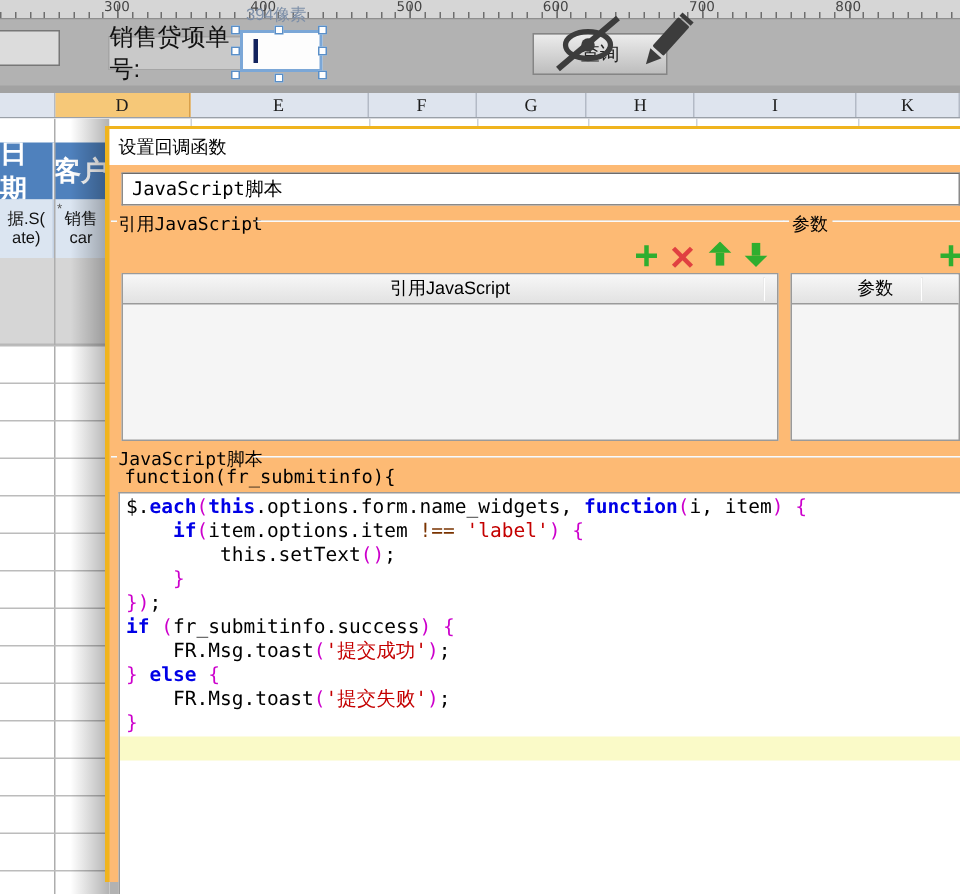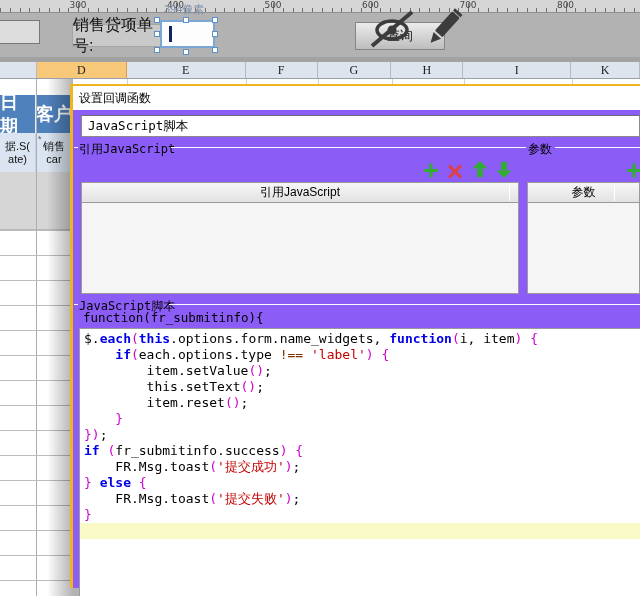--- a/index.html
+++ b/index.html
@@ -55,21 +55,21 @@
                   border-right:1px solid #c4d2e4;}
   #r-gray{top:93px;height:58px;background:#d6d6d6;border-bottom:1px solid #b8b8b8;}
   .hline{position:absolute;left:0;width:73px;height:1px;background:#bcbcbc;}
   #vgrid{position:absolute;left:36px;top:0;width:1px;height:517px;background:#adadad;}
   #cell-marker{position:absolute;left:38px;top:55px;font-size:9px;color:#555;}
   #sheet-shadow{position:absolute;left:47px;top:0;width:26px;height:517px;
                 background:linear-gradient(to right,rgba(0,0,0,0),rgba(0,0,0,0.30));}
 
   
   #dialog{position:absolute;left:70px;top:84px;width:570px;height:504px;
-          border-left:3px solid #f0b41e;border-top:2px solid #f0b41e;background:#8b5cf6;}
+          border-left:3px solid #f0b41e;border-top:2px solid #f0b41e;background:#fdba74;}
   #dlg-title{position:absolute;left:0;top:0;width:567px;height:24px;background:#fff;
              font-size:12px;color:#000;display:flex;align-items:center;padding-left:6px;}
   #name-field{position:absolute;left:8px;top:29px;width:559px;height:22px;background:#fff;
               border:1px solid #8a8a8a;border-top-color:#6c6c6c;font-family:"DejaVu Sans Mono",monospace;
               font-size:12.5px;color:#000;display:flex;align-items:center;padding-left:6px;}
   .grp-label{position:absolute;font-size:12px;color:#000;background:transparent;
              font-family:"DejaVu Sans Mono",monospace;}
   .grp-line{position:absolute;height:1px;background:#bdbdbd;border-bottom:1px solid #fbfbfb;}
   .tool{position:absolute;width:16px;height:17px;}
   .listbox{position:absolute;background:#f5f5f5;border:1px solid #9a9a9a;}
@@ -313,24 +313,22 @@
     </div>
 
     <div class="grp-label" style="left:6px;top:212px;">JavaScript脚本</div>
     <div class="grp-line" style="left:1px;top:218px;width:4px;"></div>
     <div class="grp-line" style="left:96px;top:218px;width:471px;"></div>
 
     <div id="fn-sig">function(fr_submitinfo){</div>
 
     <div id="code-editor">
         <div class="cl"><span class="p">$.</span><span class="kw">each</span><span class="br">(</span><span class="kw">this</span><span class="p">.options.form.name_widgets, </span><span class="kw">function</span><span class="br">(</span><span class="p">i, item</span><span class="br">)</span><span class="p"> </span><span class="br">{</span></div>
-        <div class="cl"><span class="p">    </span><span class="kw">if</span><span class="br">(</span><span class="p">each.options.type </span><span class="op">!==</span><span class="p"> </span><span class="str">'label'</span><span class="br">)</span><span class="p"> </span><span class="br">{</span></div>
-        <div class="cl"><span class="p">        item.setValue</span><span class="br">()</span><span class="p">;</span></div>
+        <div class="cl"><span class="p">    </span><span class="kw">if</span><span class="br">(</span><span class="p">item.options.item </span><span class="op">!==</span><span class="p"> </span><span class="str">'label'</span><span class="br">)</span><span class="p"> </span><span class="br">{</span></div>
         <div class="cl"><span class="p">        this.setText</span><span class="br">()</span><span class="p">;</span></div>
-        <div class="cl"><span class="p">        item.reset</span><span class="br">()</span><span class="p">;</span></div>
         <div class="cl"><span class="p">    </span><span class="br">}</span></div>
         <div class="cl"><span class="br">})</span><span class="p">;</span></div>
         <div class="cl"><span class="kw">if</span><span class="p"> </span><span class="br">(</span><span class="p">fr_submitinfo.success</span><span class="br">)</span><span class="p"> </span><span class="br">{</span></div>
         <div class="cl"><span class="p">    FR.Msg.toast</span><span class="br">(</span><span class="str">'提交成功'</span><span class="br">)</span><span class="p">;</span></div>
         <div class="cl"><span class="br">}</span><span class="p"> </span><span class="kw">else</span><span class="p"> </span><span class="br">{</span></div>
         <div class="cl"><span class="p">    FR.Msg.toast</span><span class="br">(</span><span class="str">'提交失败'</span><span class="br">)</span><span class="p">;</span></div>
         <div class="cl"><span class="br">}</span></div>
         <div class="cl hlrow"> </div>
       </div>
   </div>

